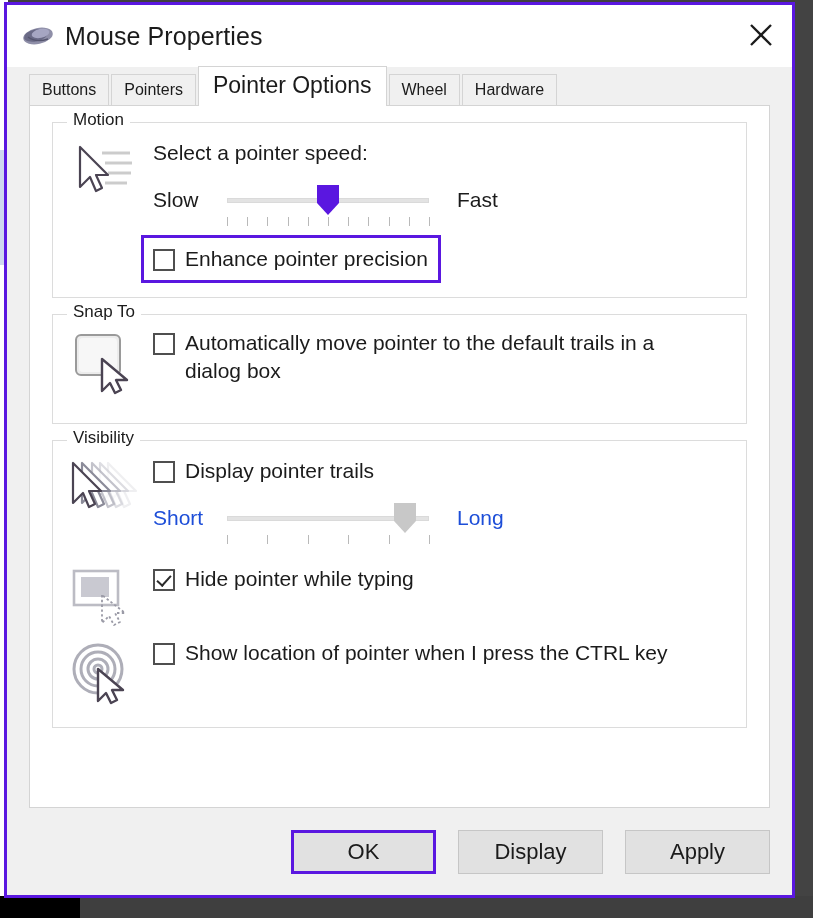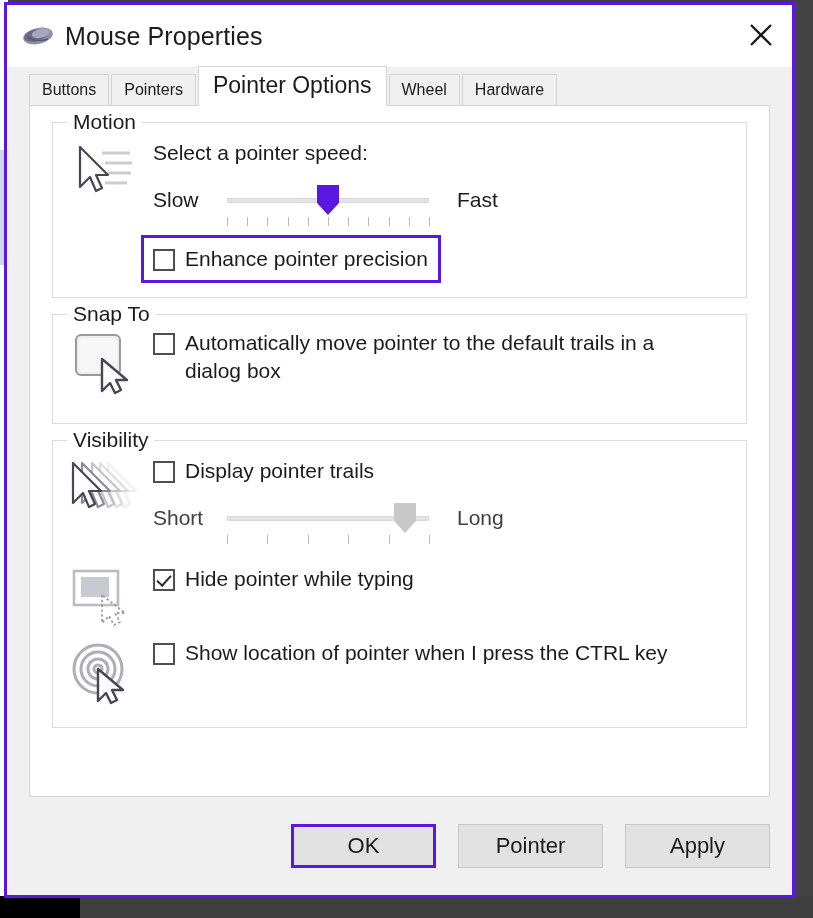--- a/index.html
+++ b/index.html
@@ -129,21 +129,21 @@
     position: relative;
     margin: 0 22px 16px 22px;
     border: 1px solid #dcdcdc;
     box-sizing: border-box;
   }
   .group > .legend {
     position: absolute;
     top: -13px; left: 14px;
     background: #ffffff;
     padding: 0 6px;
-    font-size: 21px;
+    font-size: 17px;
     color: #1b1b1b;
   }
   .group-body {
     padding: 18px 0 14px 0;
     position: relative;
   }
 
   .row {
     display: flex;
     align-items: flex-start;
@@ -169,21 +169,21 @@
     align-items: center;
     height: 34px;
   }
   .slider-label {
     font-size: 21px;
     color: #1b1b1b;
     width: 74px;
     flex: 0 0 74px;
   }
   .slider-label.right { width: auto; flex: 0 0 auto; margin-left: 28px; }
-  .slider-label.disabled { color: #404040; }
+  .slider-label.disabled { color: #1d4ed8; }
   .slider-area {
     position: relative;
     width: 202px;
     height: 34px;
     flex: 0 0 202px;
   }
   .slider-track {
     position: absolute;
     left: 0; top: 15px;
     width: 202px; height: 5px;
@@ -246,21 +246,21 @@
     border: 3px solid #5a17e0;
     padding: 7px 10px 7px 9px;
     display: inline-flex;
     margin-left: -12px;
     box-sizing: border-box;
   }
 
   
   .footer {
     flex: 0 0 auto;
-    height: 98px;
+    height: 87px;
     display: flex;
     align-items: center;
     justify-content: flex-end;
     padding-right: 22px;
     gap: 22px;
     background: #f0f0f0;
   }
   .btn {
     width: 145px; height: 44px;
     background: #e1e1e1;
@@ -480,18 +480,18 @@
             </div>
           </div>
 
         </div>
       </div>
 
     </div>
 
     <div class="footer">
       <div class="btn default">OK</div>
-      <div class="btn">Pointer</div>
+      <div class="btn">Display</div>
       <div class="btn">Apply</div>
     </div>
 
   </div>
 </div>
 
 </body></html>

